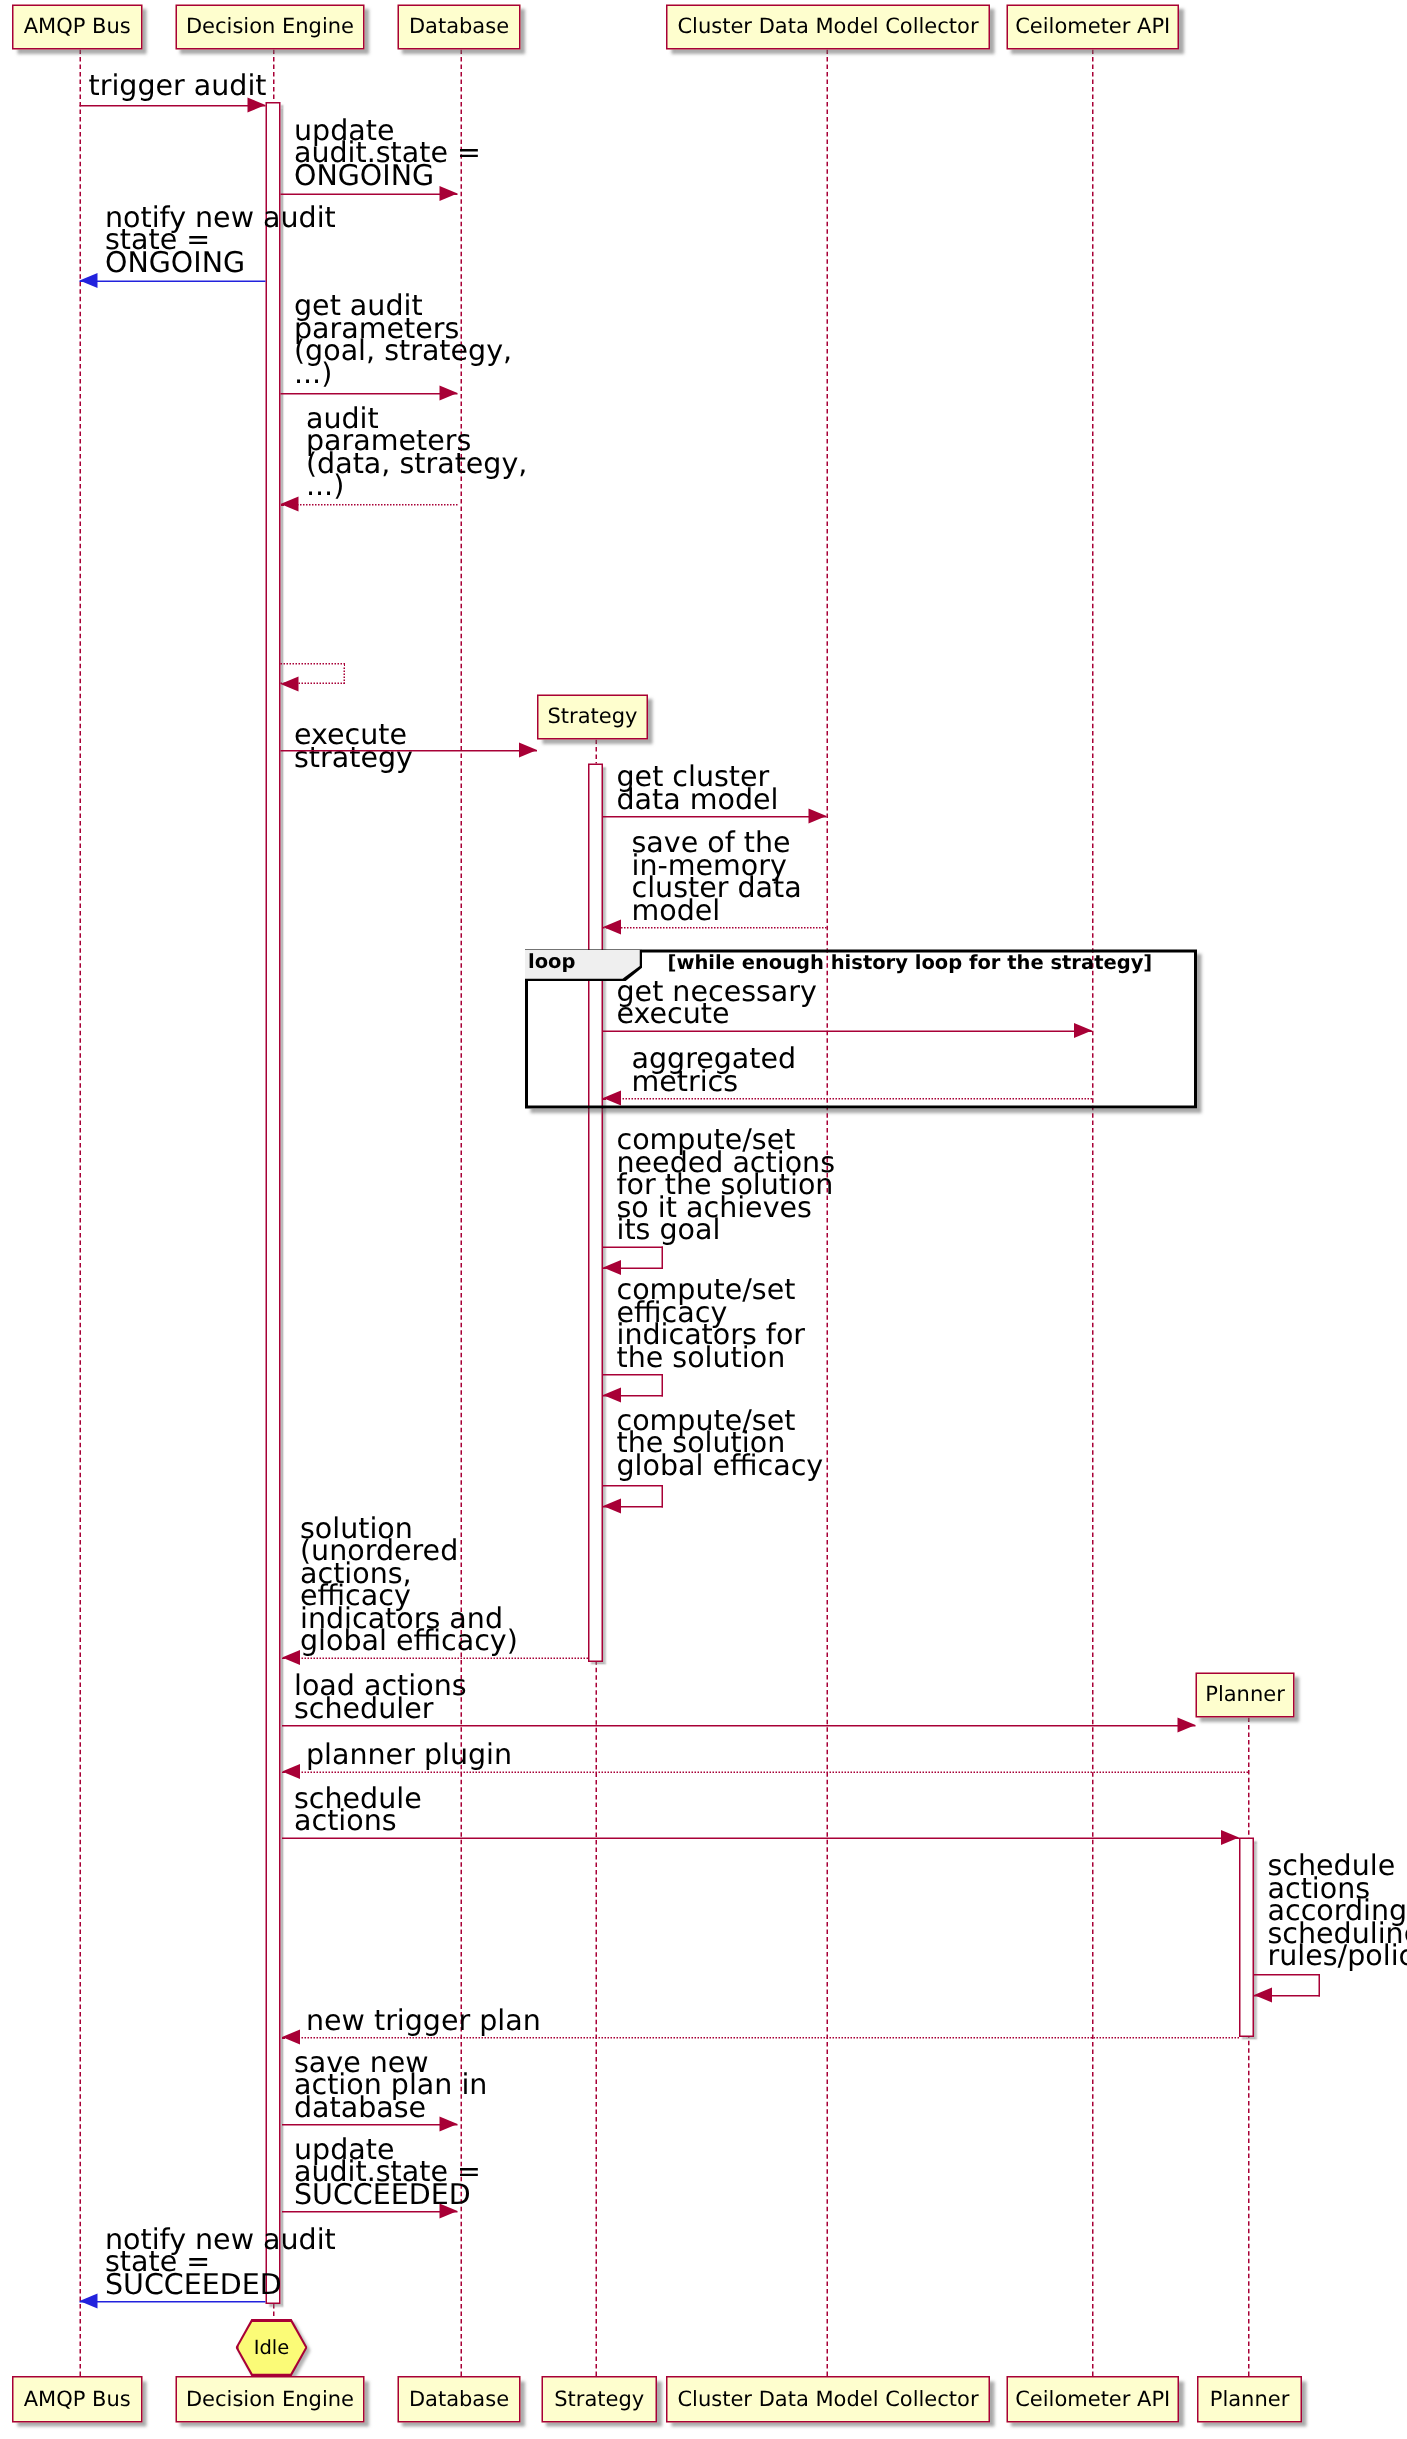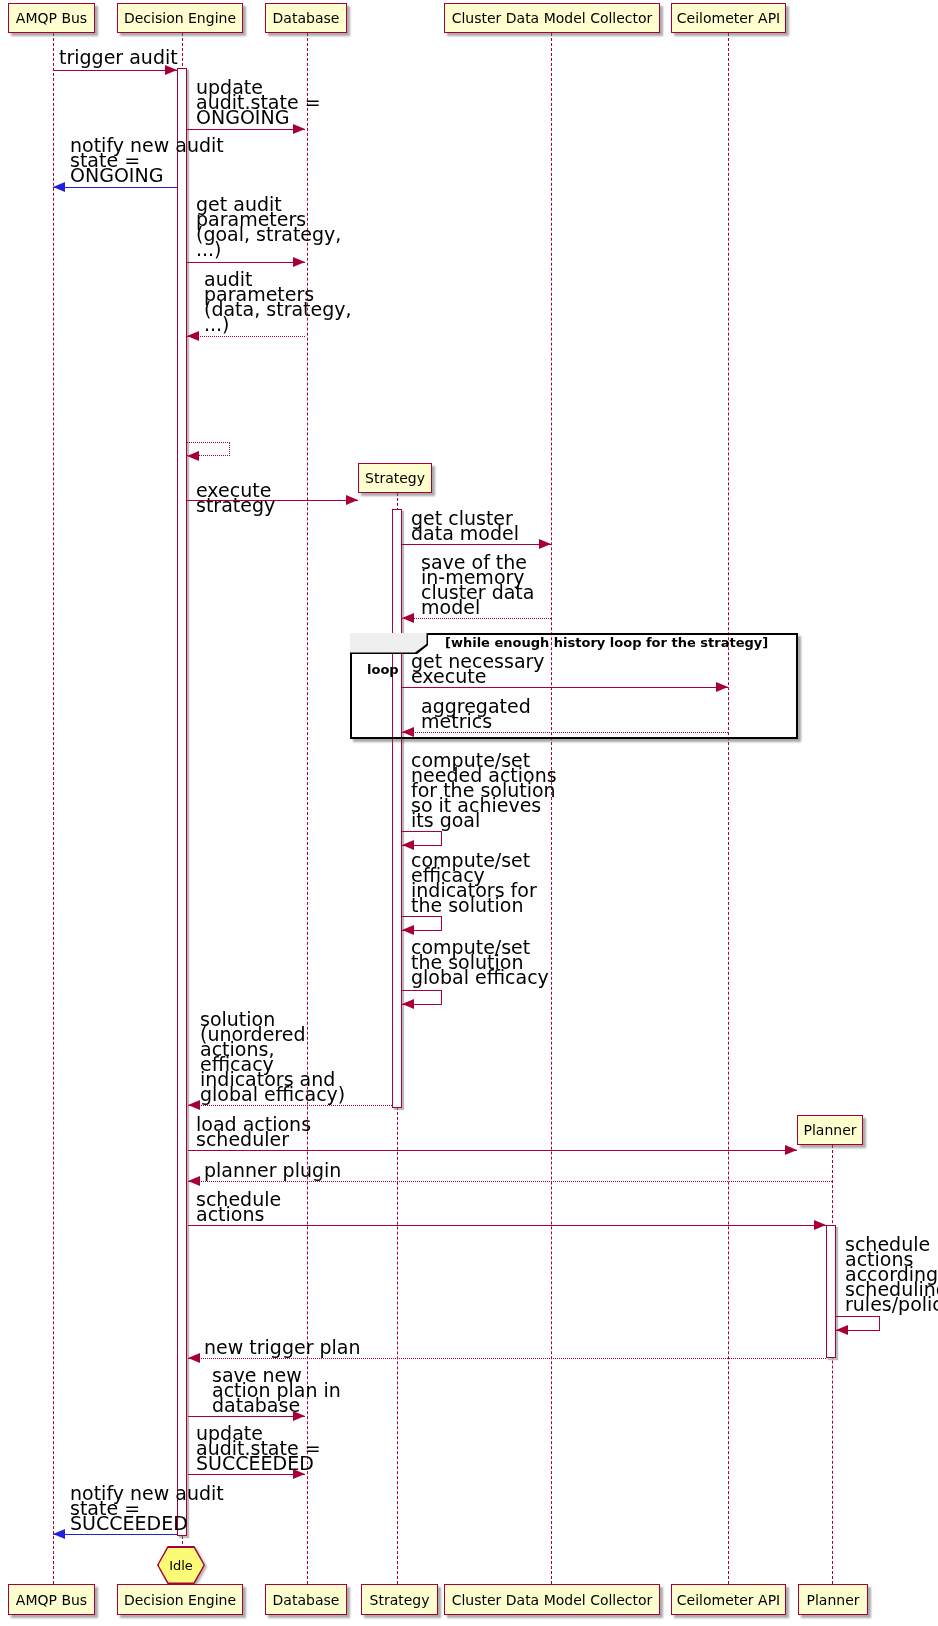--- a/index.html
+++ b/index.html
@@ -51,21 +51,21 @@
   <div class="lifeline" style="left:832px;top:1145px;height:439px;"></div>
 
   <div class="act" style="left:177px;top:68px;height:1466px;"></div>
   <div class="act" style="left:392px;top:509px;height:597px;"></div>
   <div class="act" style="left:826px;top:1225px;height:131px;"></div>
 
   <div class="loopframe" style="left:350px;top:633px;width:448px;height:106px;"></div>
   <div class="looptab-outer" style="left:350px;top:633px;width:78px;height:21px;">
     <div class="looptab-inner"></div>
   </div>
-  <div class="looplabel" style="left:367px;top:634px;margin-top:28px;">loop</div>
+  <div class="looplabel" style="left:352px;top:634px;">loop</div>
   <div class="loopcond" style="left:445px;top:635px;">[while enough history loop for the strategy]</div>
 
   <div class="mlabel" style="left:59px;top:50px;">trigger audit</div>
   <div class="msg-line" style="left:53px;top:70px;width:124px;"></div>
   <div class="head-r" style="left:165px;top:65px;"></div>
 
   <div class="mlabel" style="left:196px;top:80px;">update
 audit.state =
 ONGOING</div>
   <div class="msg-line" style="left:187px;top:129px;width:118px;"></div>
@@ -170,21 +170,21 @@
 according to
 scheduling
 rules/policies</div>
   <div class="selfbox" style="left:836px;top:1316px;width:44px;height:15px;"></div>
   <div class="head-l" style="left:836px;top:1325px;"></div>
 
   <div class="mlabel" style="left:204px;top:1340px;">new trigger plan</div>
   <div class="msg-line dotted" style="left:188px;top:1358px;width:638px;"></div>
   <div class="head-l" style="left:188px;top:1353px;"></div>
 
-  <div class="mlabel" style="left:212px;top:1368px;">save new
+  <div class="mlabel" style="left:196px;top:1368px;">save new
 action plan in
 database</div>
   <div class="msg-line" style="left:188px;top:1416px;width:117px;"></div>
   <div class="head-r" style="left:293px;top:1411px;"></div>
 
   <div class="mlabel" style="left:196px;top:1426px;">update
 audit.state =
 SUCCEEDED</div>
   <div class="msg-line" style="left:188px;top:1474px;width:117px;"></div>
   <div class="head-r" style="left:293px;top:1469px;"></div>

